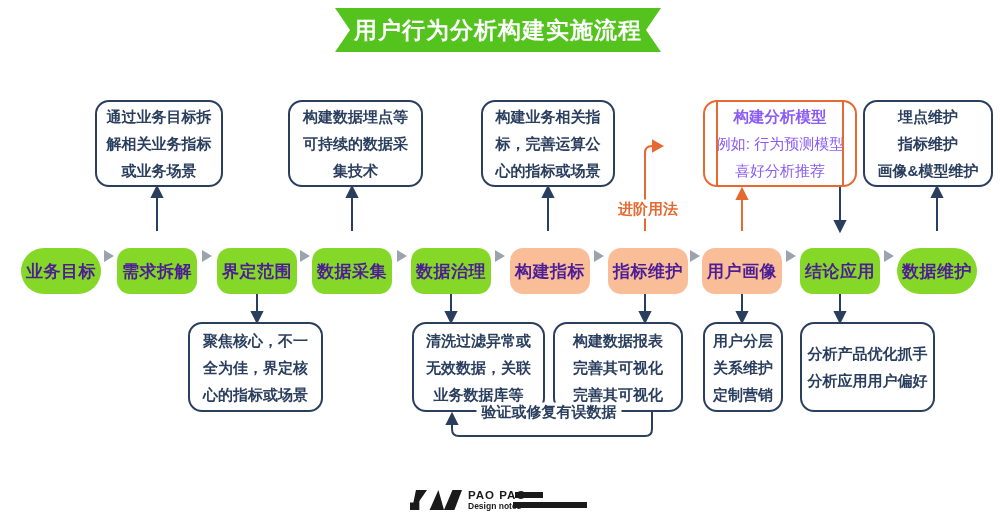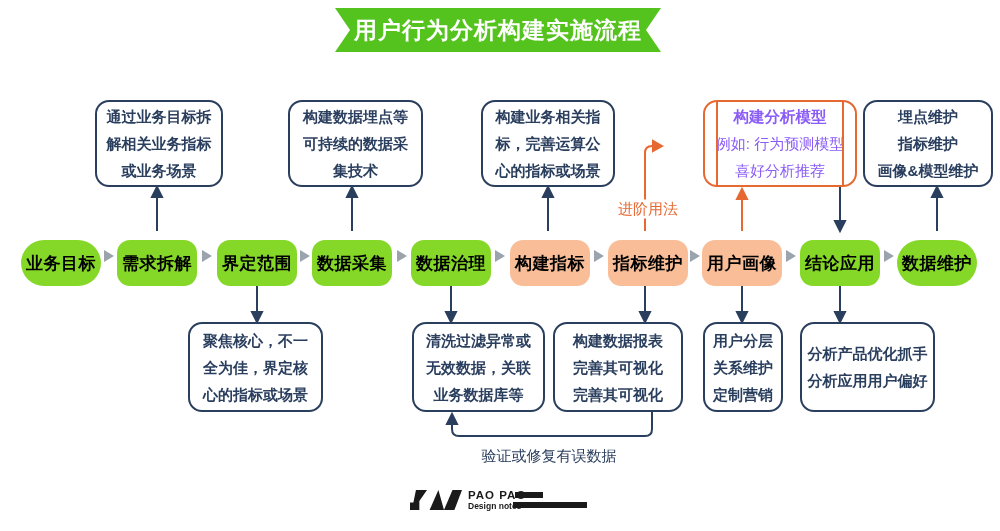--- a/index.html
+++ b/index.html
@@ -3,34 +3,34 @@
 <meta charset="utf-8">
 <style>
   html,body{margin:0;padding:0;background:#fff;}
   .canvas{position:relative;width:1000px;height:531px;background:#fff;overflow:hidden;
           font-family:"Liberation Sans","DejaVu Sans",sans-serif;padding-left:40px;}
   svg.conn{position:absolute;left:0;top:0;z-index:1;}
   .ribbon{position:absolute;left:335px;top:8px;width:326px;height:44px;background:#55c31e;z-index:2;
           clip-path:polygon(0 0,100% 0,calc(100% - 15px) 50%,100% 100%,0 100%,15px 50%);
           display:flex;align-items:center;justify-content:center;}
   .ribbon span{color:#fff;font-size:23px;font-weight:bold;letter-spacing:1px;}
-  .step{position:absolute;top:240px;width:80px;height:46px;border-radius:13px;z-index:3;
+  .step{position:absolute;top:248px;width:80px;height:46px;border-radius:13px;z-index:3;
         display:flex;align-items:center;justify-content:center;
-        font-size:17px;font-weight:bold;color:#000000;letter-spacing:.5px;}
+        font-size:17px;font-weight:bold;color:#4c1d95;letter-spacing:.5px;}
   .step.green{background:#85d827;}
   .step.salmon{background:#f9be98;}
   .step.pill{border-radius:23px;}
   .note{position:absolute;background:#fff;border:2px solid #2a3e5e;border-radius:14px;z-index:2;
         display:flex;flex-direction:column;align-items:center;justify-content:center;
         color:#2a3e5e;font-weight:bold;font-size:15px;line-height:27px;text-align:center;box-sizing:border-box;}
   .note.orange{border-color:#e66932;color:#8b5cf6;margin-left:40px;}
   .note .title{font-size:15.5px;}
   .deco{position:absolute;top:0;bottom:0;width:2px;background:#e66932;}
   .floatlabel{position:absolute;transform:translate(-50%,-50%);background:#fff;z-index:4;
-              padding:0 5px;font-weight:normal;font-size:15px;white-space:nowrap;}
+              padding:0 5px;font-weight:bold;font-size:15px;white-space:nowrap;}
   .adv{color:#e66932;}
   .fb{color:#2a3e5e;}
   .logo{position:absolute;left:410px;top:488px;width:190px;height:26px;z-index:2;}
   .mark{position:absolute;left:0;top:2px;width:52px;height:20px;}
   .mark i{position:absolute;top:0;height:100%;background:#1a1a1a;display:block;}
   .m1{left:0;width:17px;clip-path:polygon(35% 0,100% 0,55% 55%,55% 100%,0 100%,0 62%,20% 62%);}
   .m2{left:18px;width:16px;clip-path:polygon(65% 0,100% 100%,10% 100%);}
   .m3{left:33px;width:19px;clip-path:polygon(50% 0,100% 0,60% 100%,5% 100%);}
   .lname{position:absolute;left:58px;top:1px;font-size:11.5px;font-weight:bold;color:#1a1a1a;letter-spacing:1px;line-height:12px;}
   .lsub{position:absolute;left:58px;top:13px;font-size:8.5px;font-weight:bold;color:#1a1a1a;line-height:10px;}
@@ -161,21 +161,21 @@
     <div>用户分层</div>
     <div>关系维护</div>
     <div>定制营销</div>
   </div>
   <div class="note" style="left:800px;top:322px;width:135px;height:90px">
     <div>分析产品优化抓手</div>
     <div>分析应用用户偏好</div>
   </div>
 
   <div class="floatlabel adv" style="left:648px;top:209px">进阶用法</div>
-  <div class="floatlabel fb" style="left:549px;top:456px">验证或修复有误数据</div>
+  <div class="floatlabel fb" style="left:549px;top:412px">验证或修复有误数据</div>
 
   <div class="logo">
     <span class="mark">
       <i class="m1"></i>
         <i class="m2"></i>
         <i class="m3"></i>
     </span>
     <span class="lname">PAO PAO</span>
     <span class="lsub">Design notes</span>
     <span class="bar bar1"></span>

